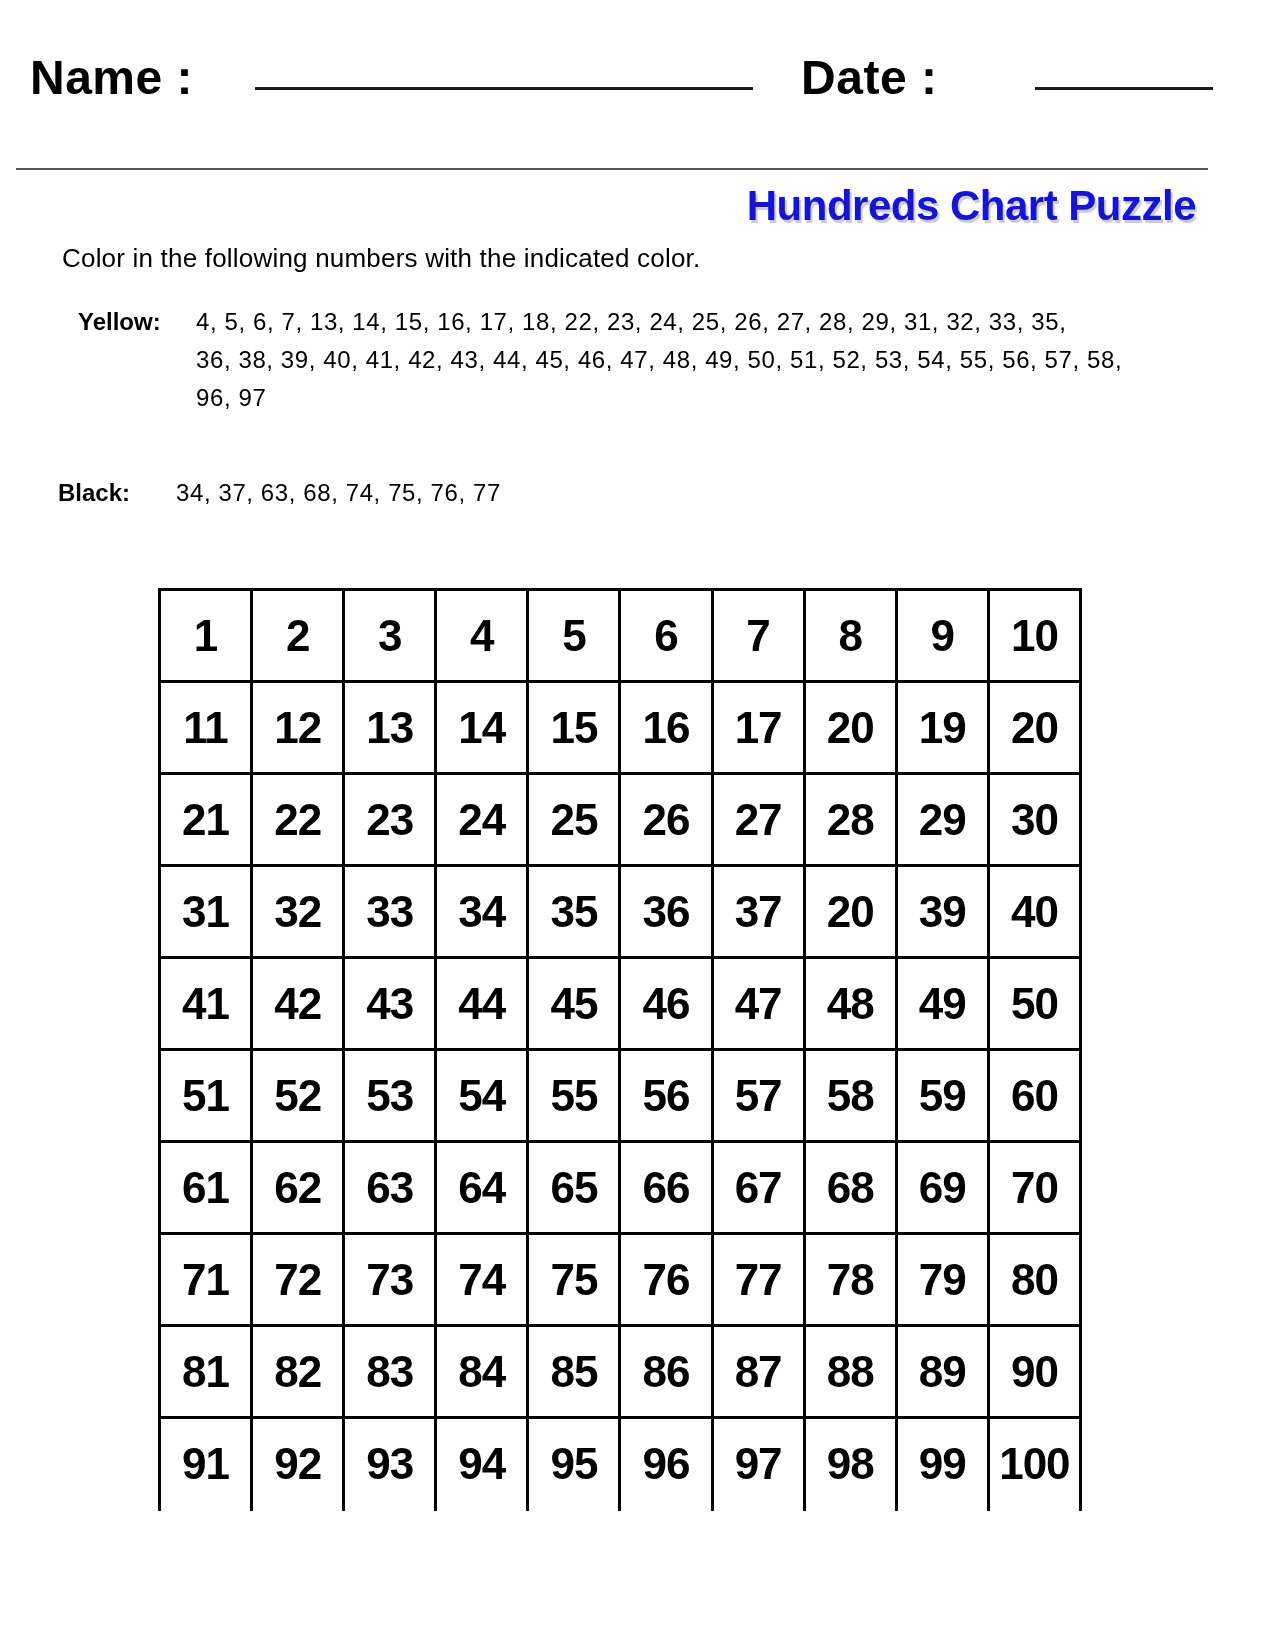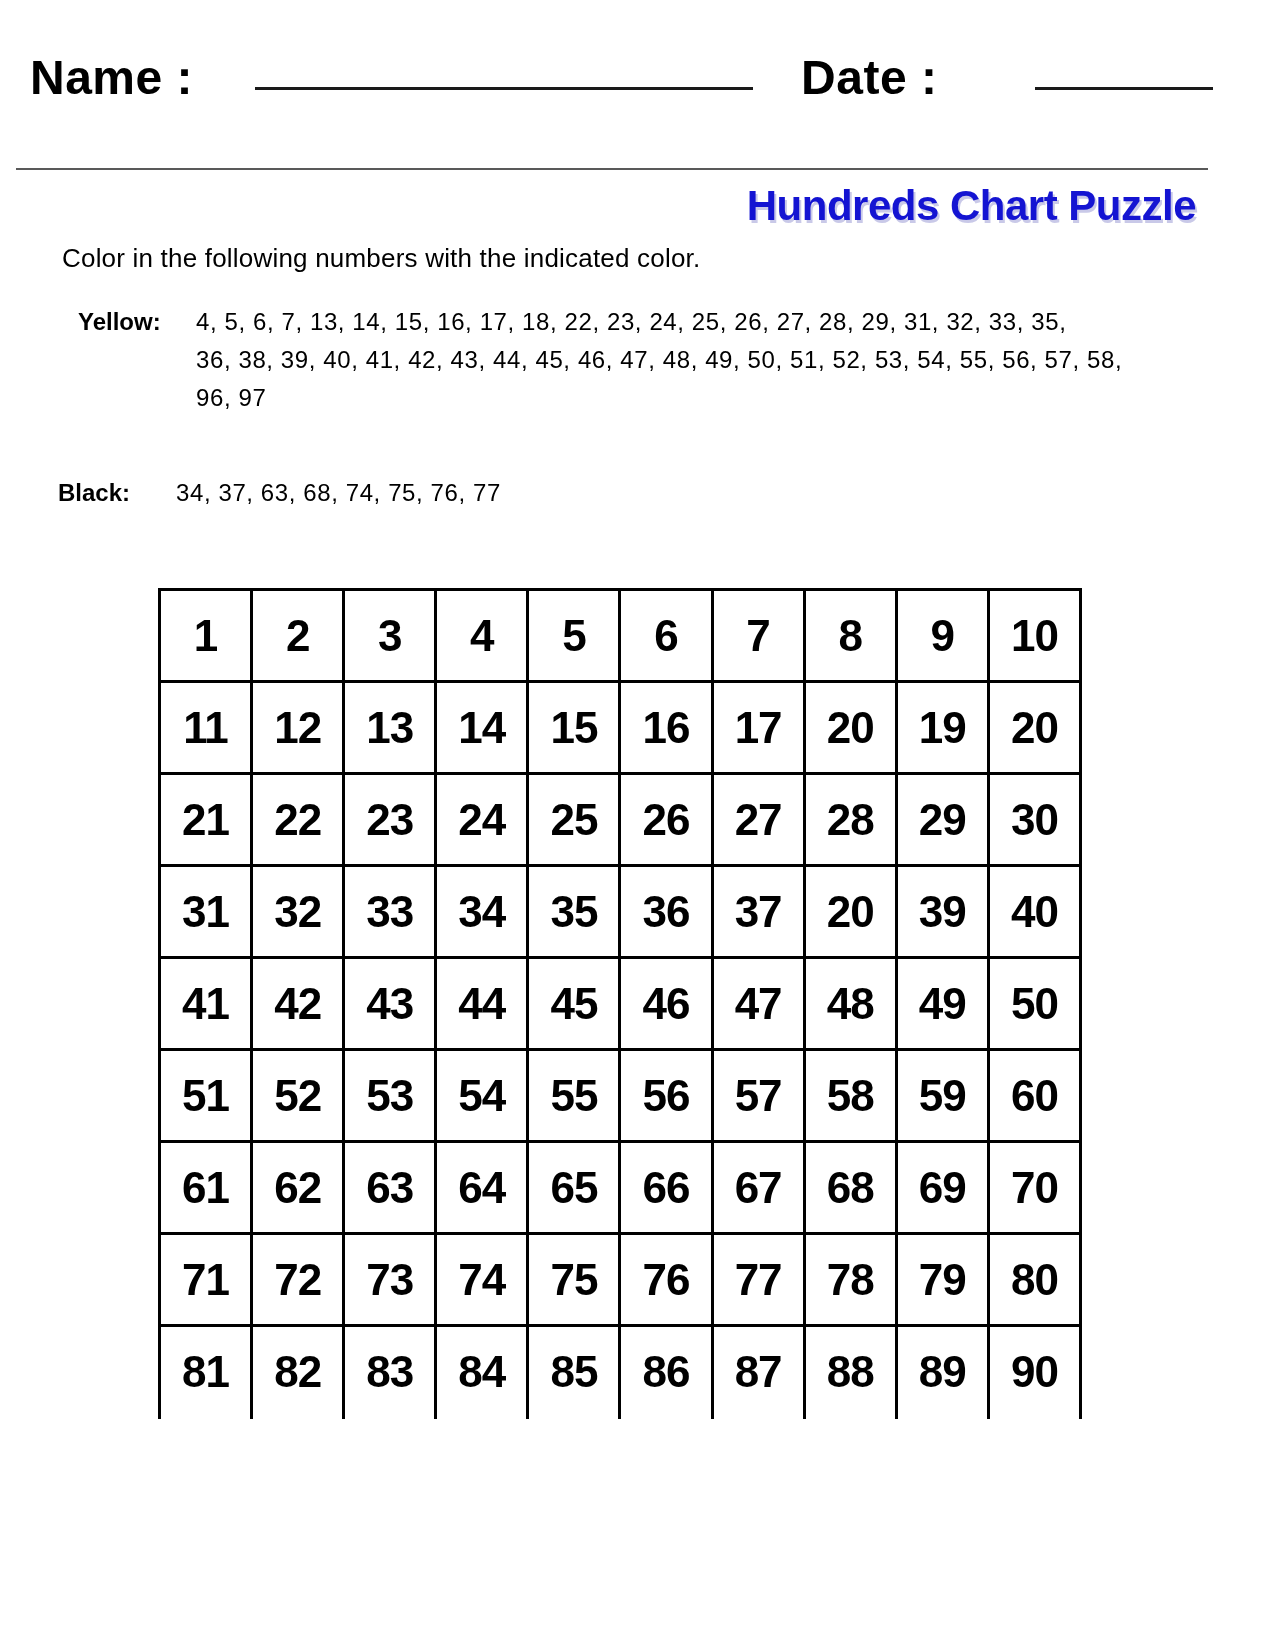--- a/index.html
+++ b/index.html
@@ -280,15 +280,27 @@
           <td>82</td>
           <td>83</td>
           <td>84</td>
           <td>85</td>
           <td>86</td>
           <td>87</td>
           <td>88</td>
           <td>89</td>
           <td>90</td>
         </tr>
+        <tr>
+          <td>91</td>
+          <td>92</td>
+          <td>93</td>
+          <td>94</td>
+          <td>95</td>
+          <td>96</td>
+          <td>97</td>
+          <td>98</td>
+          <td>99</td>
+          <td>100</td>
+        </tr>
       </tbody>
   </table>
 </div>
 
 </body></html>

